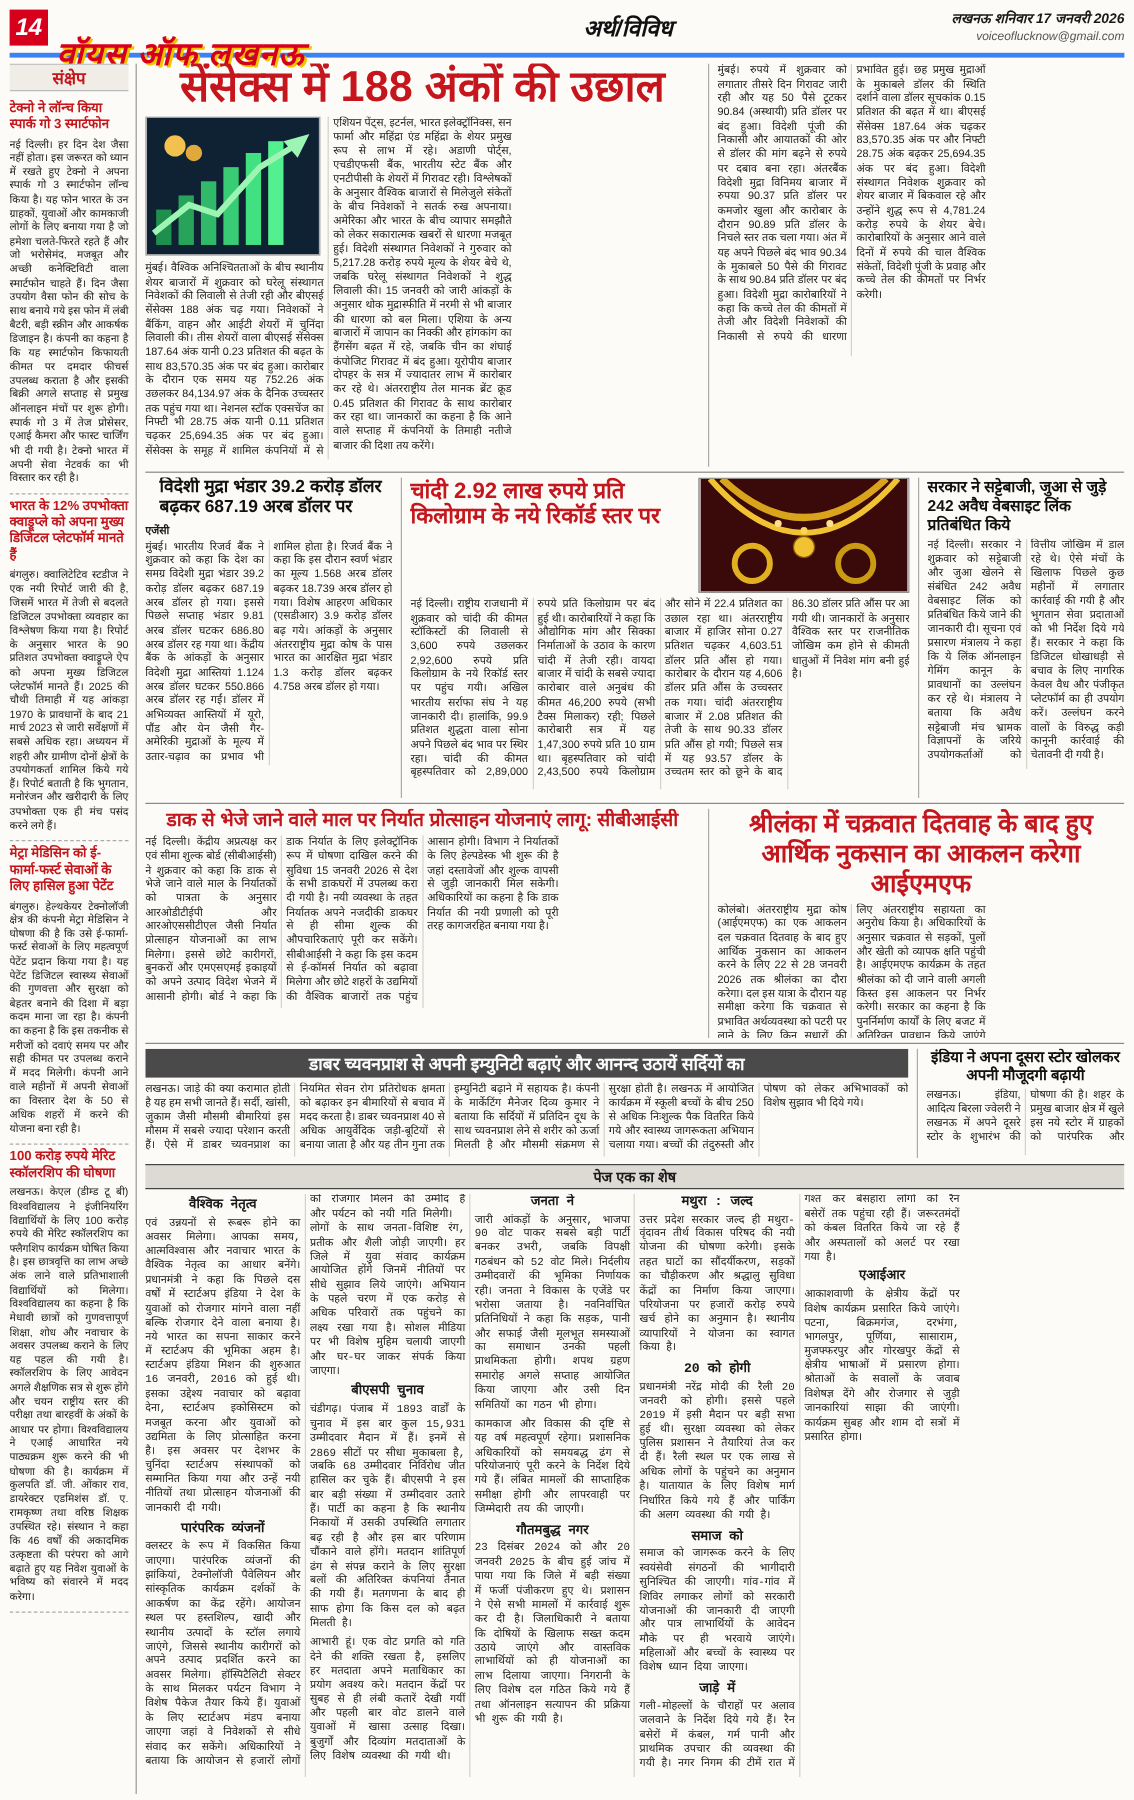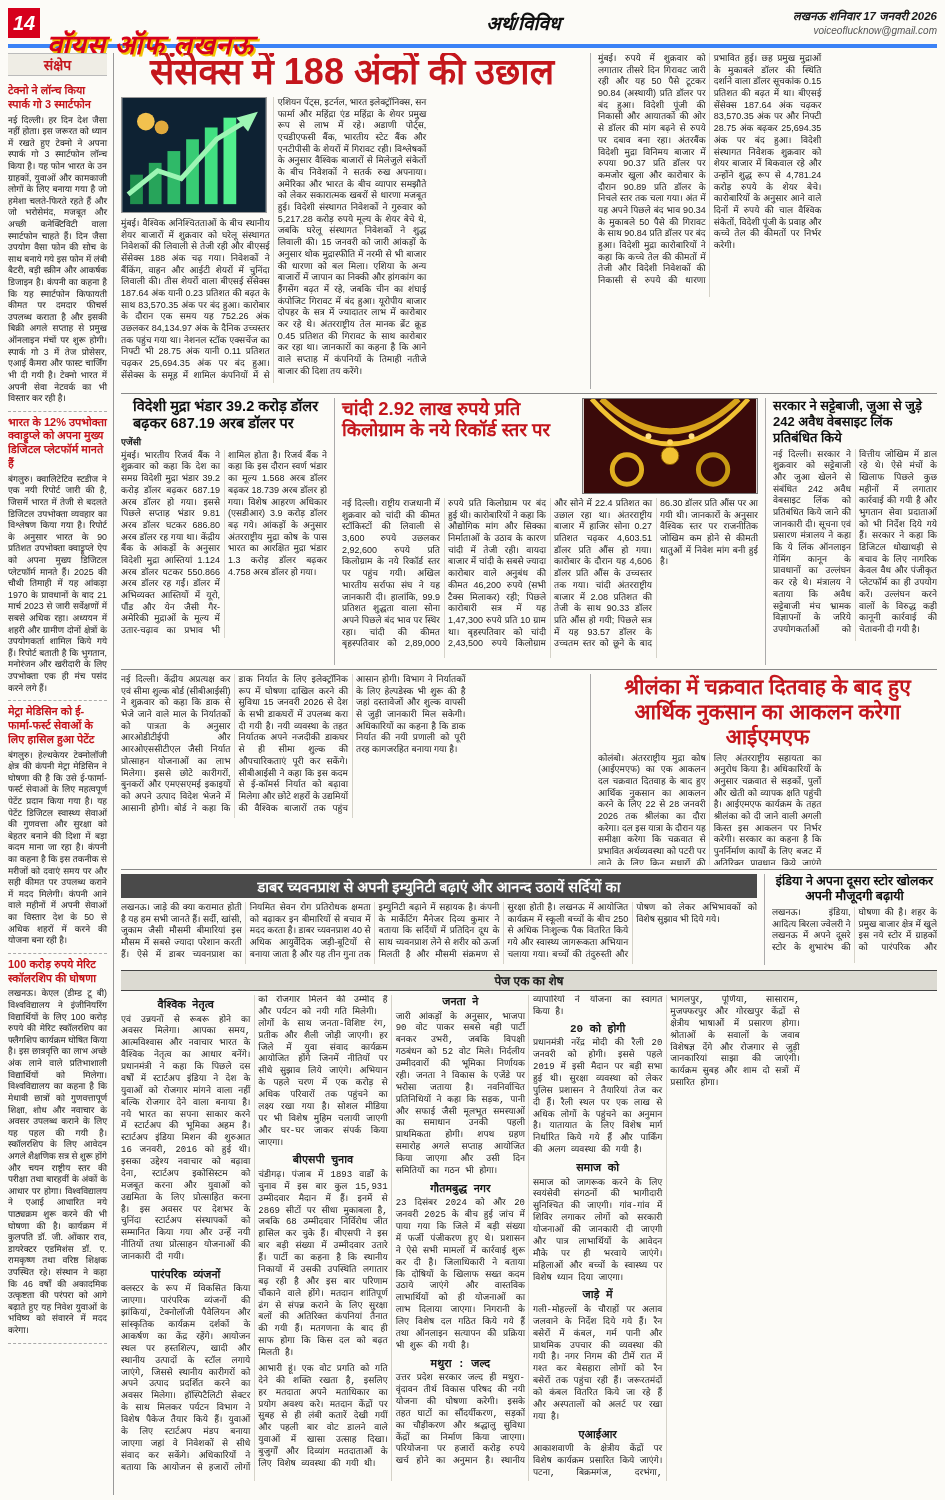--- a/index.html
+++ b/index.html
@@ -181,20 +181,21 @@
         <article class="websites vdiv">
           <h2 class="h-blk">सरकार ने सट्टेबाजी, जुआ से जुड़े 242 अवैध वेबसाइट लिंक प्रतिबंधित किये</h2>
           <div class="body c2">
             <span>नई दिल्ली। सरकार ने शुक्रवार को सट्टेबाजी और जुआ खेलने से संबंधित 242 अवैध वेबसाइट लिंक को प्रतिबंधित किये जाने की जानकारी दी। सूचना एवं प्रसारण मंत्रालय ने कहा कि ये लिंक ऑनलाइन गेमिंग कानून के प्रावधानों का उल्लंघन कर रहे थे। मंत्रालय ने बताया कि अवैध सट्टेबाजी मंच भ्रामक विज्ञापनों के जरिये उपयोगकर्ताओं को वित्तीय जोखिम में डाल रहे थे। ऐसे मंचों के खिलाफ पिछले कुछ महीनों में लगातार कार्रवाई की गयी है और भुगतान सेवा प्रदाताओं को भी निर्देश दिये गये हैं। सरकार ने कहा कि डिजिटल धोखाधड़ी से बचाव के लिए नागरिक केवल वैध और पंजीकृत प्लेटफॉर्म का ही उपयोग करें। उल्लंघन करने वालों के विरुद्ध कड़ी कानूनी कार्रवाई की चेतावनी दी गयी है।</span>
           </div>
         </article>
       </section>
 
       <section class="row rowC">
         <article class="postal">
+          <h2 class="h-red">डाक से भेजे जाने वाले माल पर निर्यात प्रोत्साहन योजनाएं लागू: सीबीआईसी</h2>
           <div class="body c4">
             <span>नई दिल्ली। केंद्रीय अप्रत्यक्ष कर एवं सीमा शुल्क बोर्ड (सीबीआईसी) ने शुक्रवार को कहा कि डाक से भेजे जाने वाले माल के निर्यातकों को पात्रता के अनुसार आरओडीटीईपी और आरओएससीटीएल जैसी निर्यात प्रोत्साहन योजनाओं का लाभ मिलेगा। इससे छोटे कारीगरों, बुनकरों और एमएसएमई इकाइयों को अपने उत्पाद विदेश भेजने में आसानी होगी। बोर्ड ने कहा कि डाक निर्यात के लिए इलेक्ट्रॉनिक रूप में घोषणा दाखिल करने की सुविधा 15 जनवरी 2026 से देश के सभी डाकघरों में उपलब्ध करा दी गयी है। नयी व्यवस्था के तहत निर्यातक अपने नजदीकी डाकघर से ही सीमा शुल्क की औपचारिकताएं पूरी कर सकेंगे। सीबीआईसी ने कहा कि इस कदम से ई-कॉमर्स निर्यात को बढ़ावा मिलेगा और छोटे शहरों के उद्यमियों की वैश्विक बाजारों तक पहुंच आसान होगी। विभाग ने निर्यातकों के लिए हेल्पडेस्क भी शुरू की है जहां दस्तावेजों और शुल्क वापसी से जुड़ी जानकारी मिल सकेगी। अधिकारियों का कहना है कि डाक निर्यात की नयी प्रणाली को पूरी तरह कागजरहित बनाया गया है।</span>
           </div>
         </article>
         <article class="srilanka vdiv">
           <h2 class="h-red">श्रीलंका में चक्रवात दितवाह के बाद हुए आर्थिक नुकसान का आकलन करेगा आईएमएफ</h2>
           <div class="body c3">
             <span>कोलंबो। अंतरराष्ट्रीय मुद्रा कोष (आईएमएफ) का एक आकलन दल चक्रवात दितवाह के बाद हुए आर्थिक नुकसान का आकलन करने के लिए 22 से 28 जनवरी 2026 तक श्रीलंका का दौरा करेगा। दल इस यात्रा के दौरान यह समीक्षा करेगा कि चक्रवात से प्रभावित अर्थव्यवस्था को पटरी पर लाने के लिए किन सुधारों की आवश्यकता है। श्रीलंका की सरकार ने नुकसान की भरपाई के लिए अंतरराष्ट्रीय सहायता का अनुरोध किया है। अधिकारियों के अनुसार चक्रवात से सड़कों, पुलों और खेती को व्यापक क्षति पहुंची है। आईएमएफ कार्यक्रम के तहत श्रीलंका को दी जाने वाली अगली किस्त इस आकलन पर निर्भर करेगी। सरकार का कहना है कि पुनर्निर्माण कार्यों के लिए बजट में अतिरिक्त प्रावधान किये जाएंगे और प्रभावित परिवारों को सीधी सहायता उपलब्ध करायी जाएगी।</span>
           </div>
         </article>
@@ -234,20 +235,23 @@
           <p>चंडीगढ़। पंजाब में 1893 वार्डों के चुनाव में इस बार कुल 15,931 उम्मीदवार मैदान में हैं। इनमें से 2869 सीटों पर सीधा मुकाबला है, जबकि 68 उम्मीदवार निर्विरोध जीत हासिल कर चुके हैं। बीएसपी ने इस बार बड़ी संख्या में उम्मीदवार उतारे हैं। पार्टी का कहना है कि स्थानीय निकायों में उसकी उपस्थिति लगातार बढ़ रही है और इस बार परिणाम चौंकाने वाले होंगे। मतदान शांतिपूर्ण ढंग से संपन्न कराने के लिए सुरक्षा बलों की अतिरिक्त कंपनियां तैनात की गयी हैं। मतगणना के बाद ही साफ होगा कि किस दल को बढ़त मिलती है।</p>
         </div>
         <div class="cont-block">
           <p>आभारी हूं। एक वोट प्रगति को गति देने की शक्ति रखता है, इसलिए हर मतदाता अपने मताधिकार का प्रयोग अवश्य करे। मतदान केंद्रों पर सुबह से ही लंबी कतारें देखी गयीं और पहली बार वोट डालने वाले युवाओं में खासा उत्साह दिखा। बुजुर्गों और दिव्यांग मतदाताओं के लिए विशेष व्यवस्था की गयी थी।</p>
         </div>
         <div class="cont-block">
           <h4>जनता ने</h4>
           <p>जारी आंकड़ों के अनुसार, भाजपा 90 वोट पाकर सबसे बड़ी पार्टी बनकर उभरी, जबकि विपक्षी गठबंधन को 52 वोट मिले। निर्दलीय उम्मीदवारों की भूमिका निर्णायक रही। जनता ने विकास के एजेंडे पर भरोसा जताया है। नवनिर्वाचित प्रतिनिधियों ने कहा कि सड़क, पानी और सफाई जैसी मूलभूत समस्याओं का समाधान उनकी पहली प्राथमिकता होगी। शपथ ग्रहण समारोह अगले सप्ताह आयोजित किया जाएगा और उसी दिन समितियों का गठन भी होगा।</p>
         </div>
         <div class="cont-block">
+          <p>कामकाज और विकास की दृष्टि से यह वर्ष महत्वपूर्ण रहेगा। प्रशासनिक अधिकारियों को समयबद्ध ढंग से परियोजनाएं पूरी करने के निर्देश दिये गये हैं। लंबित मामलों की साप्ताहिक समीक्षा होगी और लापरवाही पर जिम्मेदारी तय की जाएगी।</p>
+        </div>
+        <div class="cont-block">
           <h4>गौतमबुद्ध नगर</h4>
           <p>23 दिसंबर 2024 को और 20 जनवरी 2025 के बीच हुई जांच में पाया गया कि जिले में बड़ी संख्या में फर्जी पंजीकरण हुए थे। प्रशासन ने ऐसे सभी मामलों में कार्रवाई शुरू कर दी है। जिलाधिकारी ने बताया कि दोषियों के खिलाफ सख्त कदम उठाये जाएंगे और वास्तविक लाभार्थियों को ही योजनाओं का लाभ दिलाया जाएगा। निगरानी के लिए विशेष दल गठित किये गये हैं तथा ऑनलाइन सत्यापन की प्रक्रिया भी शुरू की गयी है।</p>
         </div>
         <div class="cont-block">
           <h4>मथुरा : जल्द</h4>
           <p>उत्तर प्रदेश सरकार जल्द ही मथुरा-वृंदावन तीर्थ विकास परिषद की नयी योजना की घोषणा करेगी। इसके तहत घाटों का सौंदर्यीकरण, सड़कों का चौड़ीकरण और श्रद्धालु सुविधा केंद्रों का निर्माण किया जाएगा। परियोजना पर हजारों करोड़ रुपये खर्च होने का अनुमान है। स्थानीय व्यापारियों ने योजना का स्वागत किया है।</p>
         </div>
         <div class="cont-block">
           <h4>20 को होगी</h4>
           <p>प्रधानमंत्री नरेंद्र मोदी की रैली 20 जनवरी को होगी। इससे पहले 2019 में इसी मैदान पर बड़ी सभा हुई थी। सुरक्षा व्यवस्था को लेकर पुलिस प्रशासन ने तैयारियां तेज कर दी हैं। रैली स्थल पर एक लाख से अधिक लोगों के पहुंचने का अनुमान है। यातायात के लिए विशेष मार्ग निर्धारित किये गये हैं और पार्किंग की अलग व्यवस्था की गयी है।</p>

